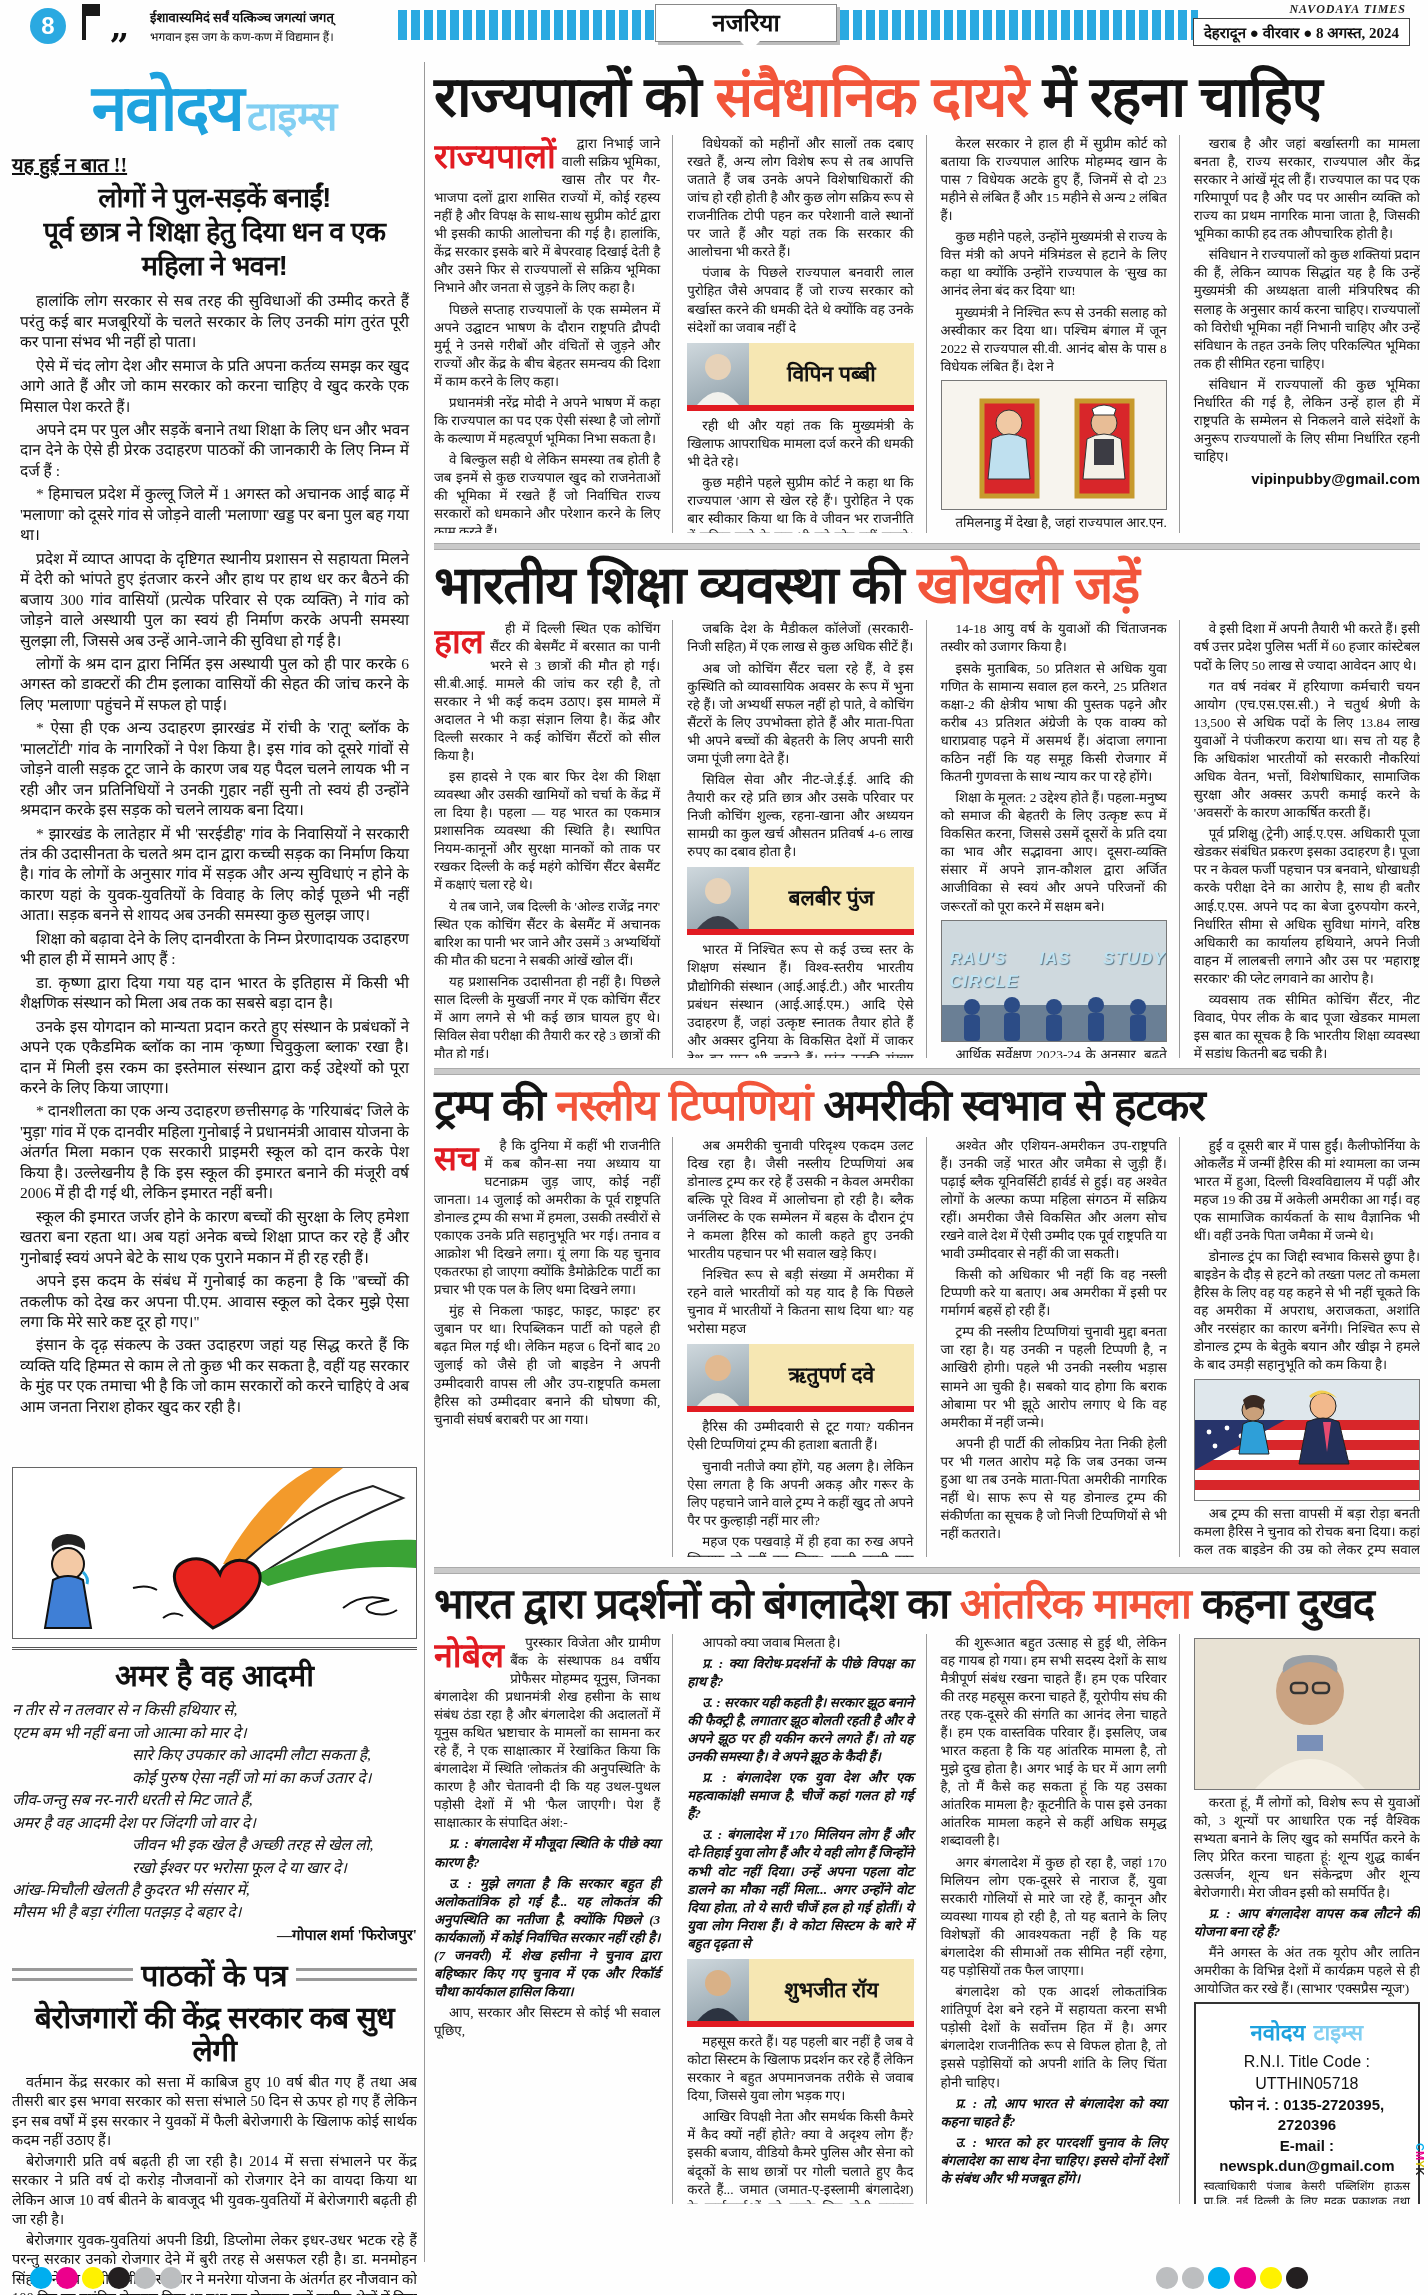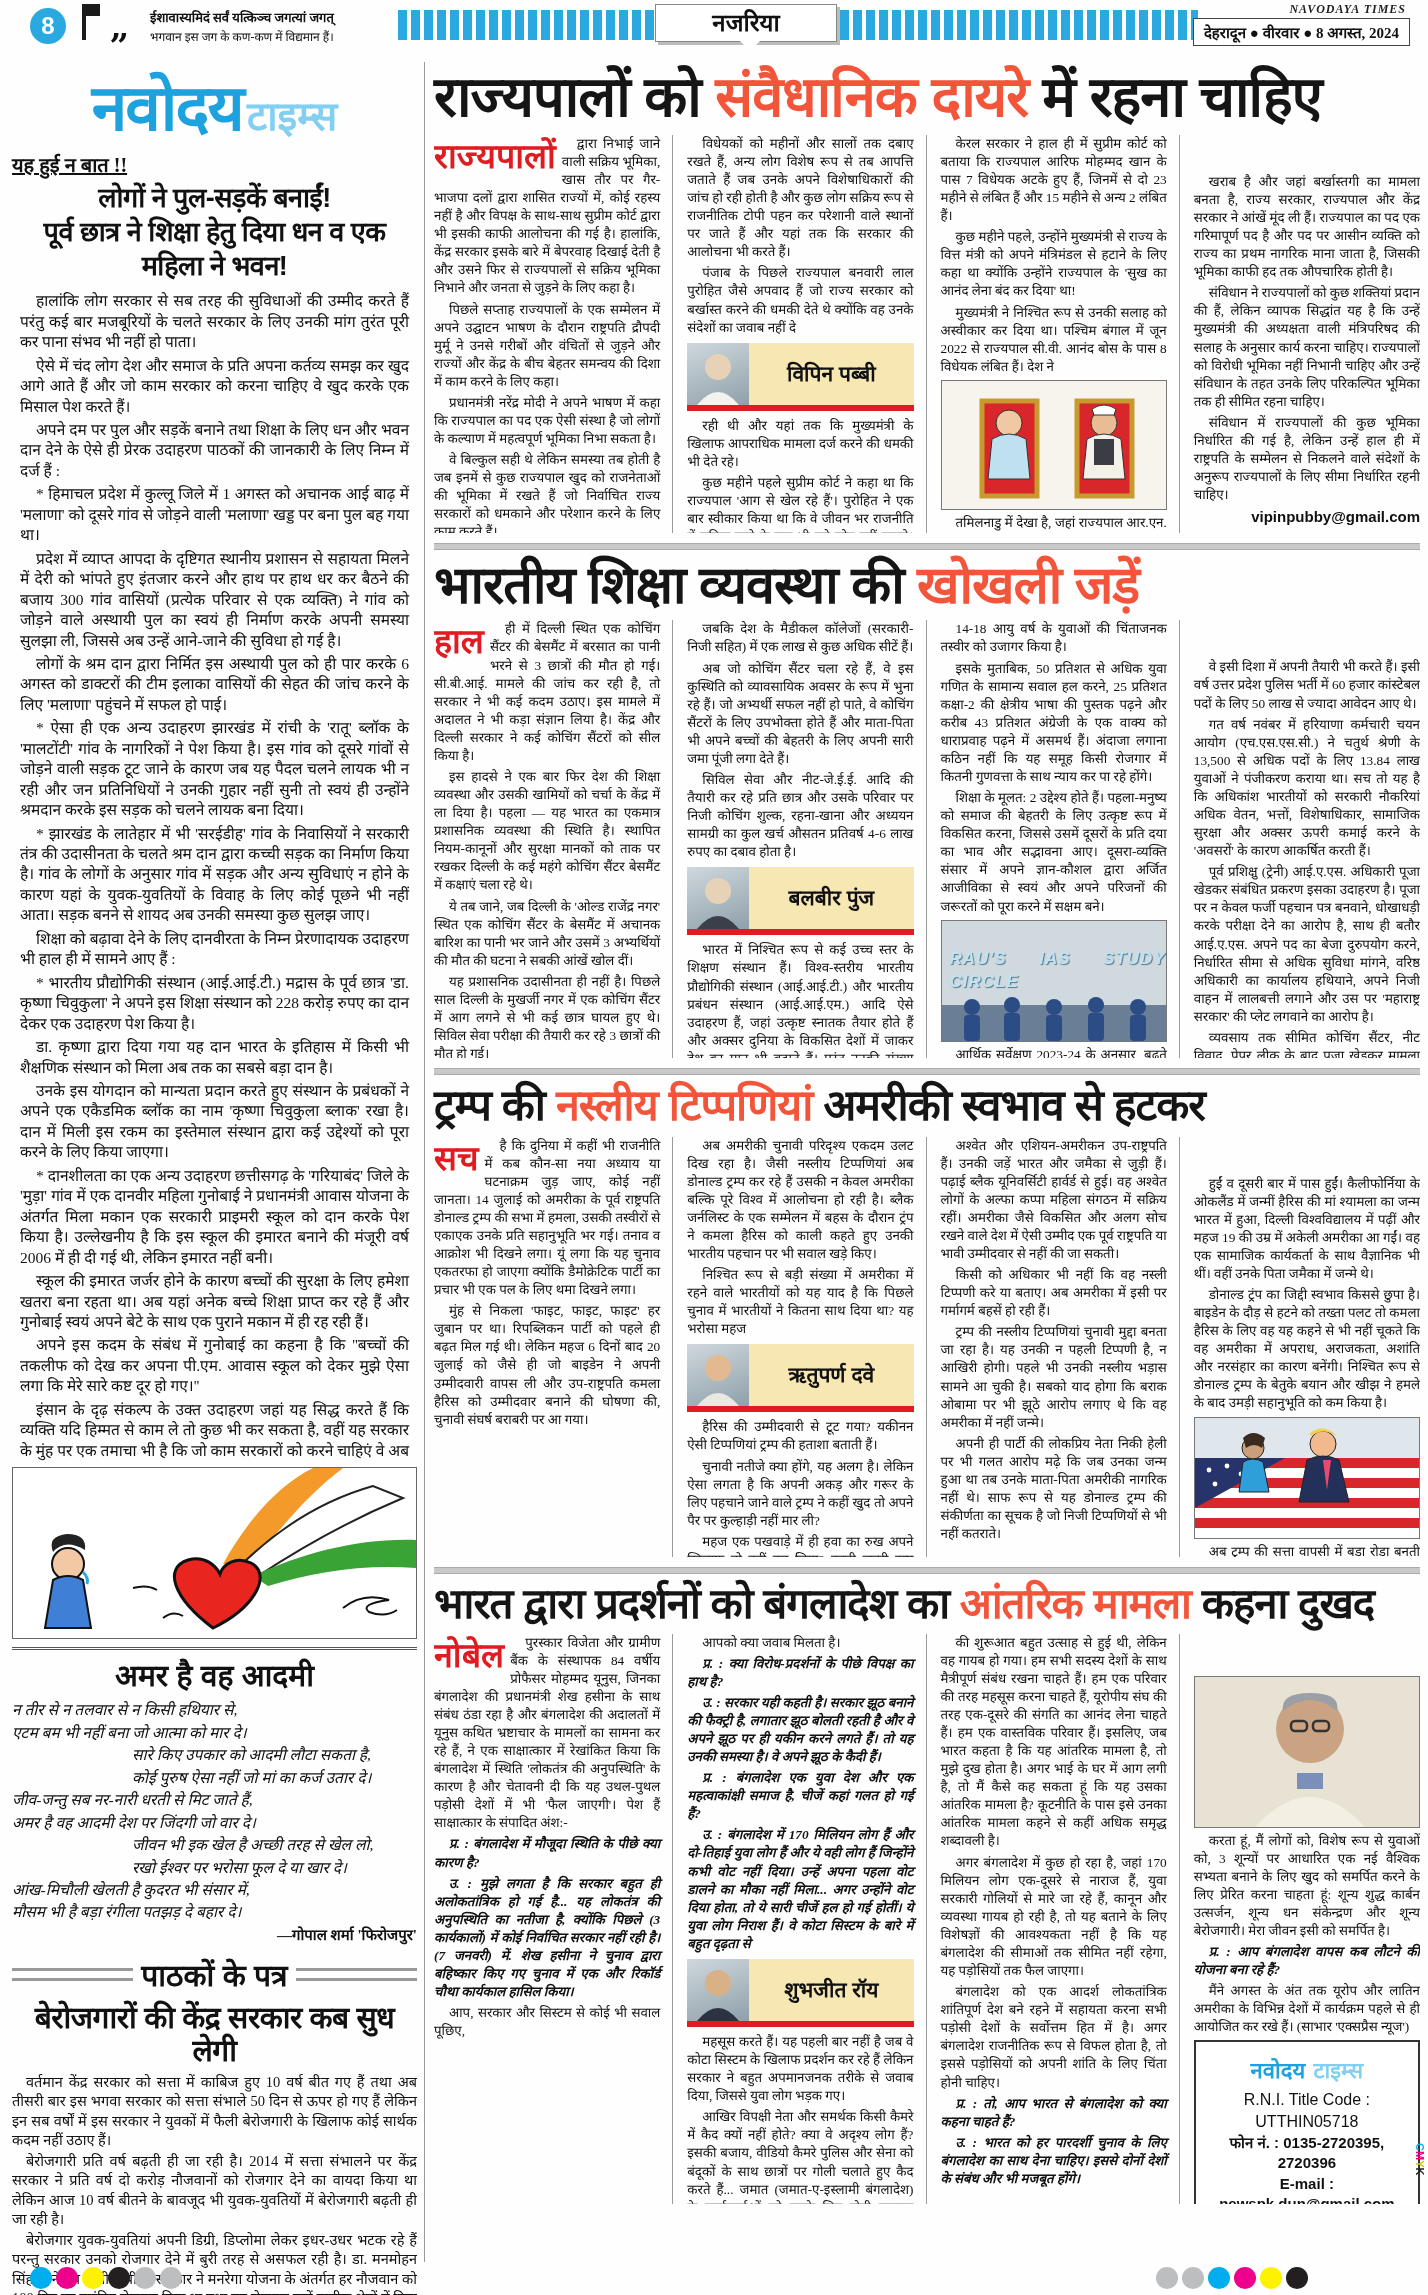--- a/index.html
+++ b/index.html
@@ -54,21 +54,21 @@
   .letterbody{margin-top:6px;font-size:14.5px;line-height:1.33;text-align:justify;height:310px;overflow:hidden;}
   .letterbody p{margin:0 0 2px;text-indent:14px;}
   
   .main{position:absolute;left:434px;top:68px;width:986px;}
   .art{position:relative;}
   .hl{font-family:"Liberation Sans",sans-serif;font-weight:bold;letter-spacing:-1px;line-height:1.05;color:#151515;}
   .hl .acc{color:#f2553a;}
   .cols{display:flex;gap:14px;margin-top:8px;overflow:hidden;}
   .col{flex:1 1 0;min-width:0;border-right:1px solid #9a9a9a;padding-right:12px;
        font-size:13.3px;line-height:1.36;text-align:justify;}
-  .col:last-child{border-right:none;padding-right:0;margin-top:38px;}
+  .col:last-child{border-right:none;padding-right:0;}
   .col p{margin:0 0 3px;text-indent:15px;}
   .col p.q{font-weight:bold;font-style:italic;text-indent:15px;}
   .leadword{float:left;color:#e11b22;font-weight:bold;font-family:"Liberation Sans",sans-serif;
             font-size:34px;line-height:1;padding:4px 6px 0 0;}
   .authorbox{display:flex;margin:6px 0;border-bottom:6px solid #e11b22;background:#f6e7b3;height:62px;}
   .authorbox .ph{width:62px;height:62px;flex:none;background:linear-gradient(160deg,#cfd8dd,#8fa0aa);position:relative;}
   .authorbox .ph svg{display:block;}
   .authorbox .nm{flex:1;text-align:center;font-weight:bold;font-size:21px;line-height:62px;
                  font-family:"Liberation Sans",sans-serif;}
   .email{text-align:right;font-weight:bold;font-family:"Liberation Sans",sans-serif;font-size:15px;}
@@ -128,21 +128,20 @@
       <div>
           <p>हालांकि लोग सरकार से सब तरह की सुविधाओं की उम्मीद करते हैं परंतु कई बार मजबूरियों के चलते सरकार के लिए उनकी मांग तुरंत पूरी कर पाना संभव भी नहीं हो पाता।</p>
           <p>ऐसे में चंद लोग देश और समाज के प्रति अपना कर्तव्य समझ कर खुद आगे आते हैं और जो काम सरकार को करना चाहिए वे खुद करके एक मिसाल पेश करते हैं।</p>
           <p>अपने दम पर पुल और सड़कें बनाने तथा शिक्षा के लिए धन और भवन दान देने के ऐसे ही प्रेरक उदाहरण पाठकों की जानकारी के लिए निम्न में दर्ज हैं :</p>
           <p>* हिमाचल प्रदेश में कुल्लू जिले में 1 अगस्त को अचानक आई बाढ़ में 'मलाणा' को दूसरे गांव से जोड़ने वाली 'मलाणा' खड्ड पर बना पुल बह गया था।</p>
           <p>प्रदेश में व्याप्त आपदा के दृष्टिगत स्थानीय प्रशासन से सहायता मिलने में देरी को भांपते हुए इंतजार करने और हाथ पर हाथ धर कर बैठने की बजाय 300 गांव वासियों (प्रत्येक परिवार से एक व्यक्ति) ने गांव को जोड़ने वाले अस्थायी पुल का स्वयं ही निर्माण करके अपनी समस्या सुलझा ली, जिससे अब उन्हें आने-जाने की सुविधा हो गई है।</p>
           <p>लोगों के श्रम दान द्वारा निर्मित इस अस्थायी पुल को ही पार करके 6 अगस्त को डाक्टरों की टीम इलाका वासियों की सेहत की जांच करने के लिए 'मलाणा' पहुंचने में सफल हो पाई।</p>
           <p>* ऐसा ही एक अन्य उदाहरण झारखंड में रांची के 'रातू' ब्लॉक के 'मालटोंटी' गांव के नागरिकों ने पेश किया है। इस गांव को दूसरे गांवों से जोड़ने वाली सड़क टूट जाने के कारण जब यह पैदल चलने लायक भी न रही और जन प्रतिनिधियों ने उनकी गुहार नहीं सुनी तो स्वयं ही उन्होंने श्रमदान करके इस सड़क को चलने लायक बना दिया।</p>
           <p>* झारखंड के लातेहार में भी 'सरईडीह' गांव के निवासियों ने सरकारी तंत्र की उदासीनता के चलते श्रम दान द्वारा कच्ची सड़क का निर्माण किया है। गांव के लोगों के अनुसार गांव में सड़क और अन्य सुविधाएं न होने के कारण यहां के युवक-युवतियों के विवाह के लिए कोई पूछने भी नहीं आता। सड़क बनने से शायद अब उनकी समस्या कुछ सुलझ जाए।</p>
           <p>शिक्षा को बढ़ावा देने के लिए दानवीरता के निम्न प्रेरणादायक उदाहरण भी हाल ही में सामने आए हैं :</p>
-          <p>* भारतीय प्रौद्योगिकी संस्थान (आई.आई.टी.) मद्रास के पूर्व छात्र 'डा. कृष्णा चिवुकुला' ने अपने इस शिक्षा संस्थान को 228 करोड़ रुपए का दान देकर एक उदाहरण पेश किया है।</p>
           <p>डा. कृष्णा द्वारा दिया गया यह दान भारत के इतिहास में किसी भी शैक्षणिक संस्थान को मिला अब तक का सबसे बड़ा दान है।</p>
           <p>उनके इस योगदान को मान्यता प्रदान करते हुए संस्थान के प्रबंधकों ने अपने एक एकैडमिक ब्लॉक का नाम 'कृष्णा चिवुकुला ब्लाक' रखा है। दान में मिली इस रकम का इस्तेमाल संस्थान द्वारा कई उद्देश्यों को पूरा करने के लिए किया जाएगा।</p>
           <p>* दानशीलता का एक अन्य उदाहरण छत्तीसगढ़ के 'गरियाबंद' जिले के 'मुड़ा' गांव में एक दानवीर महिला गुनोबाई ने प्रधानमंत्री आवास योजना के अंतर्गत मिला मकान एक सरकारी प्राइमरी स्कूल को दान करके पेश किया है। उल्लेखनीय है कि इस स्कूल की इमारत बनाने की मंजूरी वर्ष 2006 में ही दी गई थी, लेकिन इमारत नहीं बनी।</p>
           <p>स्कूल की इमारत जर्जर होने के कारण बच्चों की सुरक्षा के लिए हमेशा खतरा बना रहता था। अब यहां अनेक बच्चे शिक्षा प्राप्त कर रहे हैं और गुनोबाई स्वयं अपने बेटे के साथ एक पुराने मकान में ही रह रही हैं।</p>
           <p>अपने इस कदम के संबंध में गुनोबाई का कहना है कि ''बच्चों की तकलीफ को देख कर अपना पी.एम. आवास स्कूल को देकर मुझे ऐसा लगा कि मेरे सारे कष्ट दूर हो गए।''</p>
           <p>इंसान के दृढ़ संकल्प के उक्त उदाहरण जहां यह सिद्ध करते हैं कि व्यक्ति यदि हिम्मत से काम ले तो कुछ भी कर सकता है, वहीं यह सरकार के मुंह पर एक तमाचा भी है कि जो काम सरकारों को करने चाहिएं वे अब आम जनता निराश होकर खुद कर रही है।</p>
         </div>
 
     </div>
 

